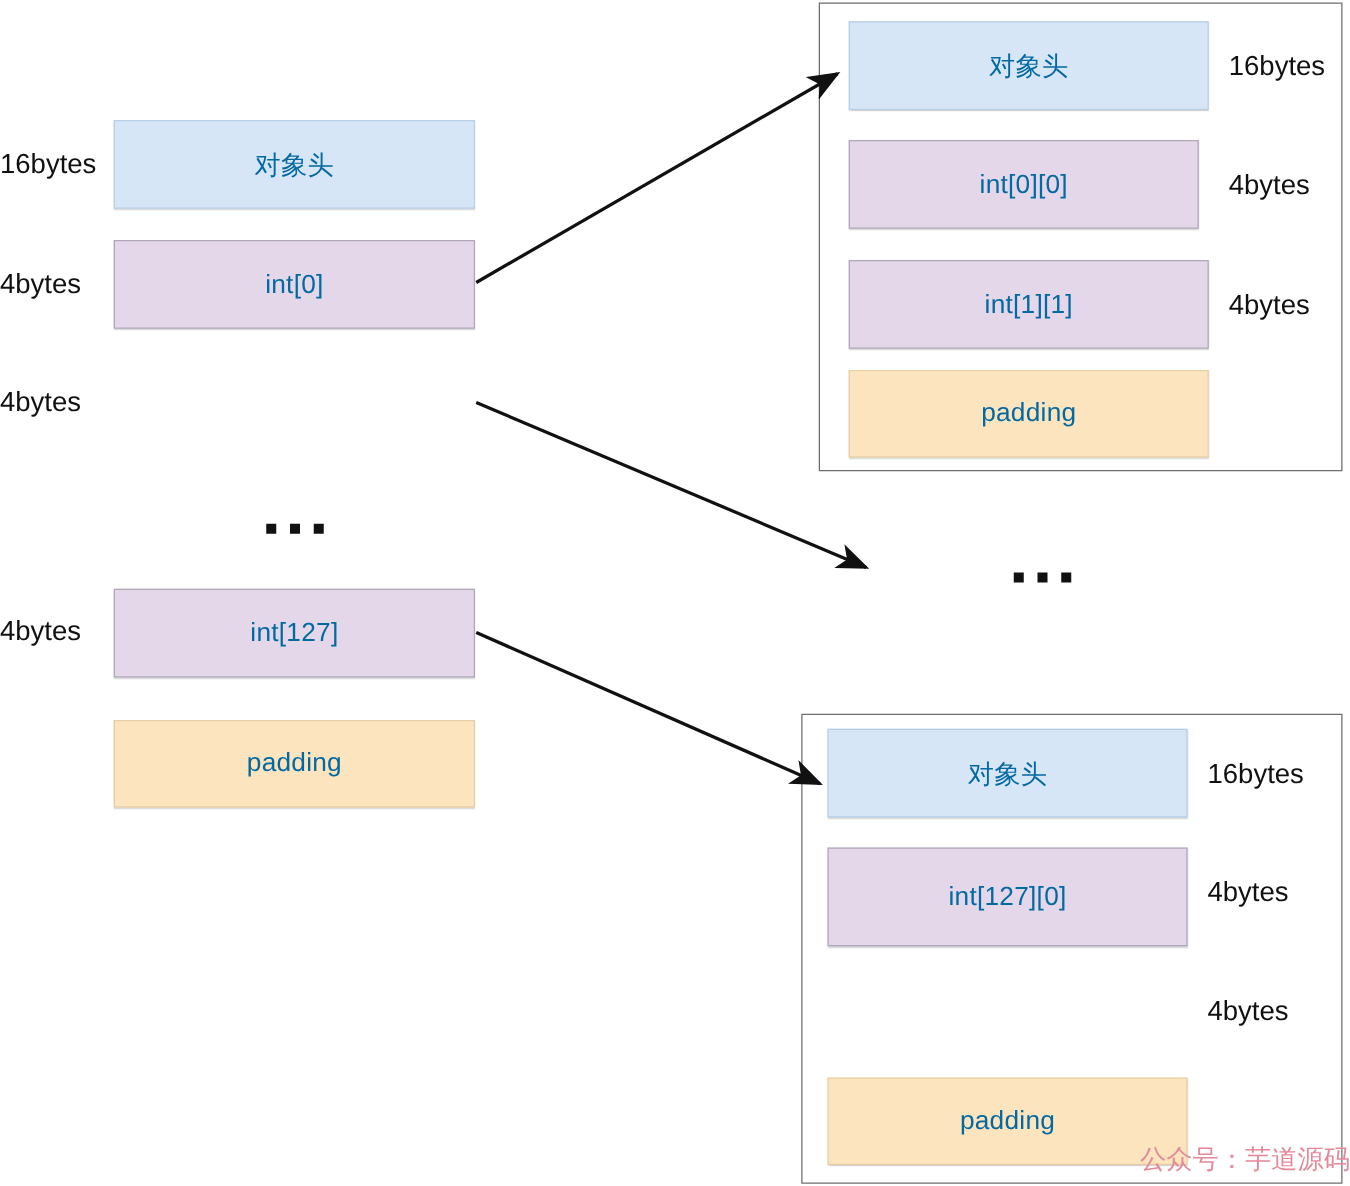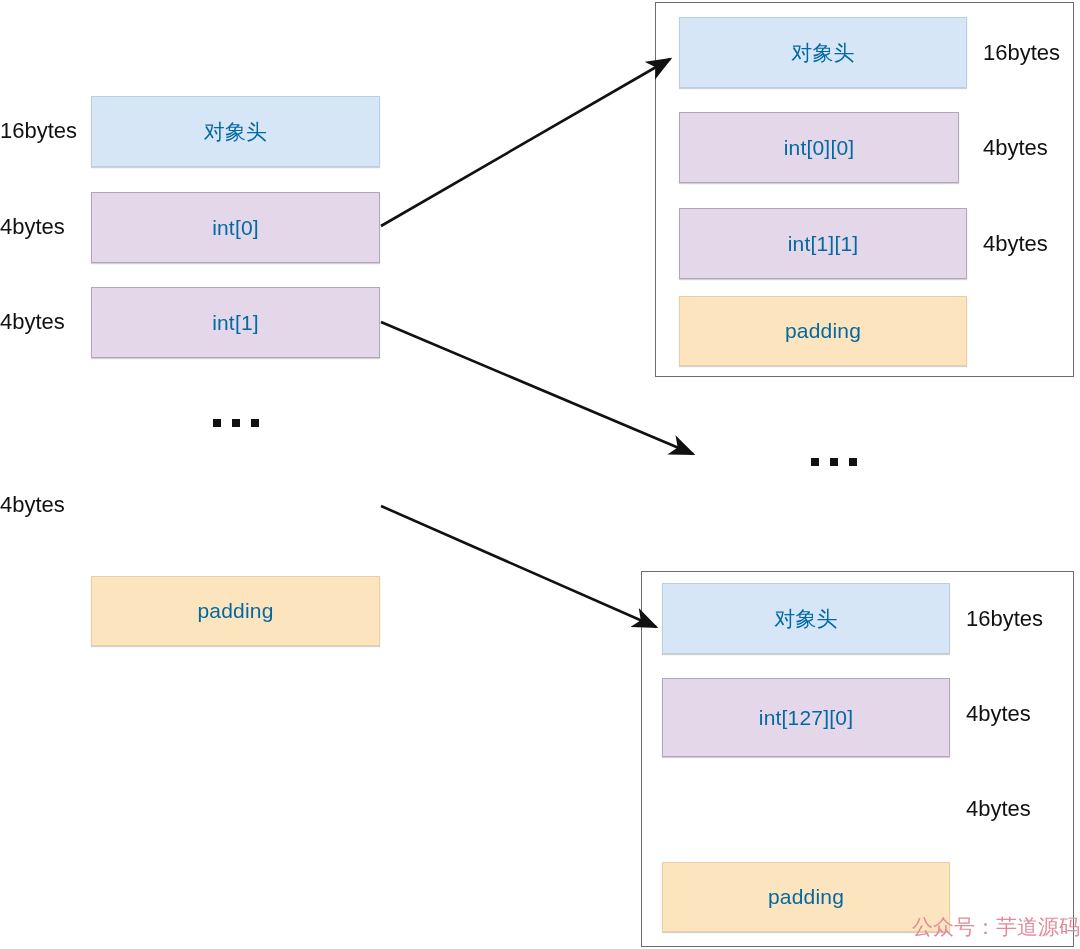--- a/index.html
+++ b/index.html
@@ -99,29 +99,29 @@
 
 <div id="canvas">
 
   <div class="size-label" style="left:0px; top:120px;">16bytes</div>
   <div class="cell header" style="left:91px; top:96px; width:289px; height:71px;">对象头</div>
 
   <div class="size-label" style="left:0px; top:216px;">4bytes</div>
   <div class="cell slot" style="left:91px; top:192px; width:289px; height:71px;">int[0]</div>
 
   <div class="size-label" style="left:0px; top:311px;">4bytes</div>
-  <div class="cell slot" style="left:91px; top:287px; width:289px; height:71px;">int[1]</div>
 
   <div class="ellipsis" style="left:213px; top:419px;">
     <i></i>
     <i></i>
     <i></i>
   </div>
 
   <div class="size-label" style="left:0px; top:494px;">4bytes</div>
+  <div class="cell slot" style="left:91px; top:471px; width:289px; height:71px;">int[127]</div>
 
   <div class="cell pad" style="left:91px; top:576px; width:289px; height:70px;">padding</div>
 
   <div class="group-box" style="left:655px; top:2px; width:419px; height:375px;"></div>
 
   <div class="cell header" style="left:679px; top:17px; width:288px; height:71px;">对象头</div>
   <div class="size-label" style="left:983px; top:42px;">16bytes</div>
 
   <div class="cell slot" style="left:679px; top:112px; width:280px; height:71px;">int[0][0]</div>
   <div class="size-label" style="left:983px; top:137px;">4bytes</div>

